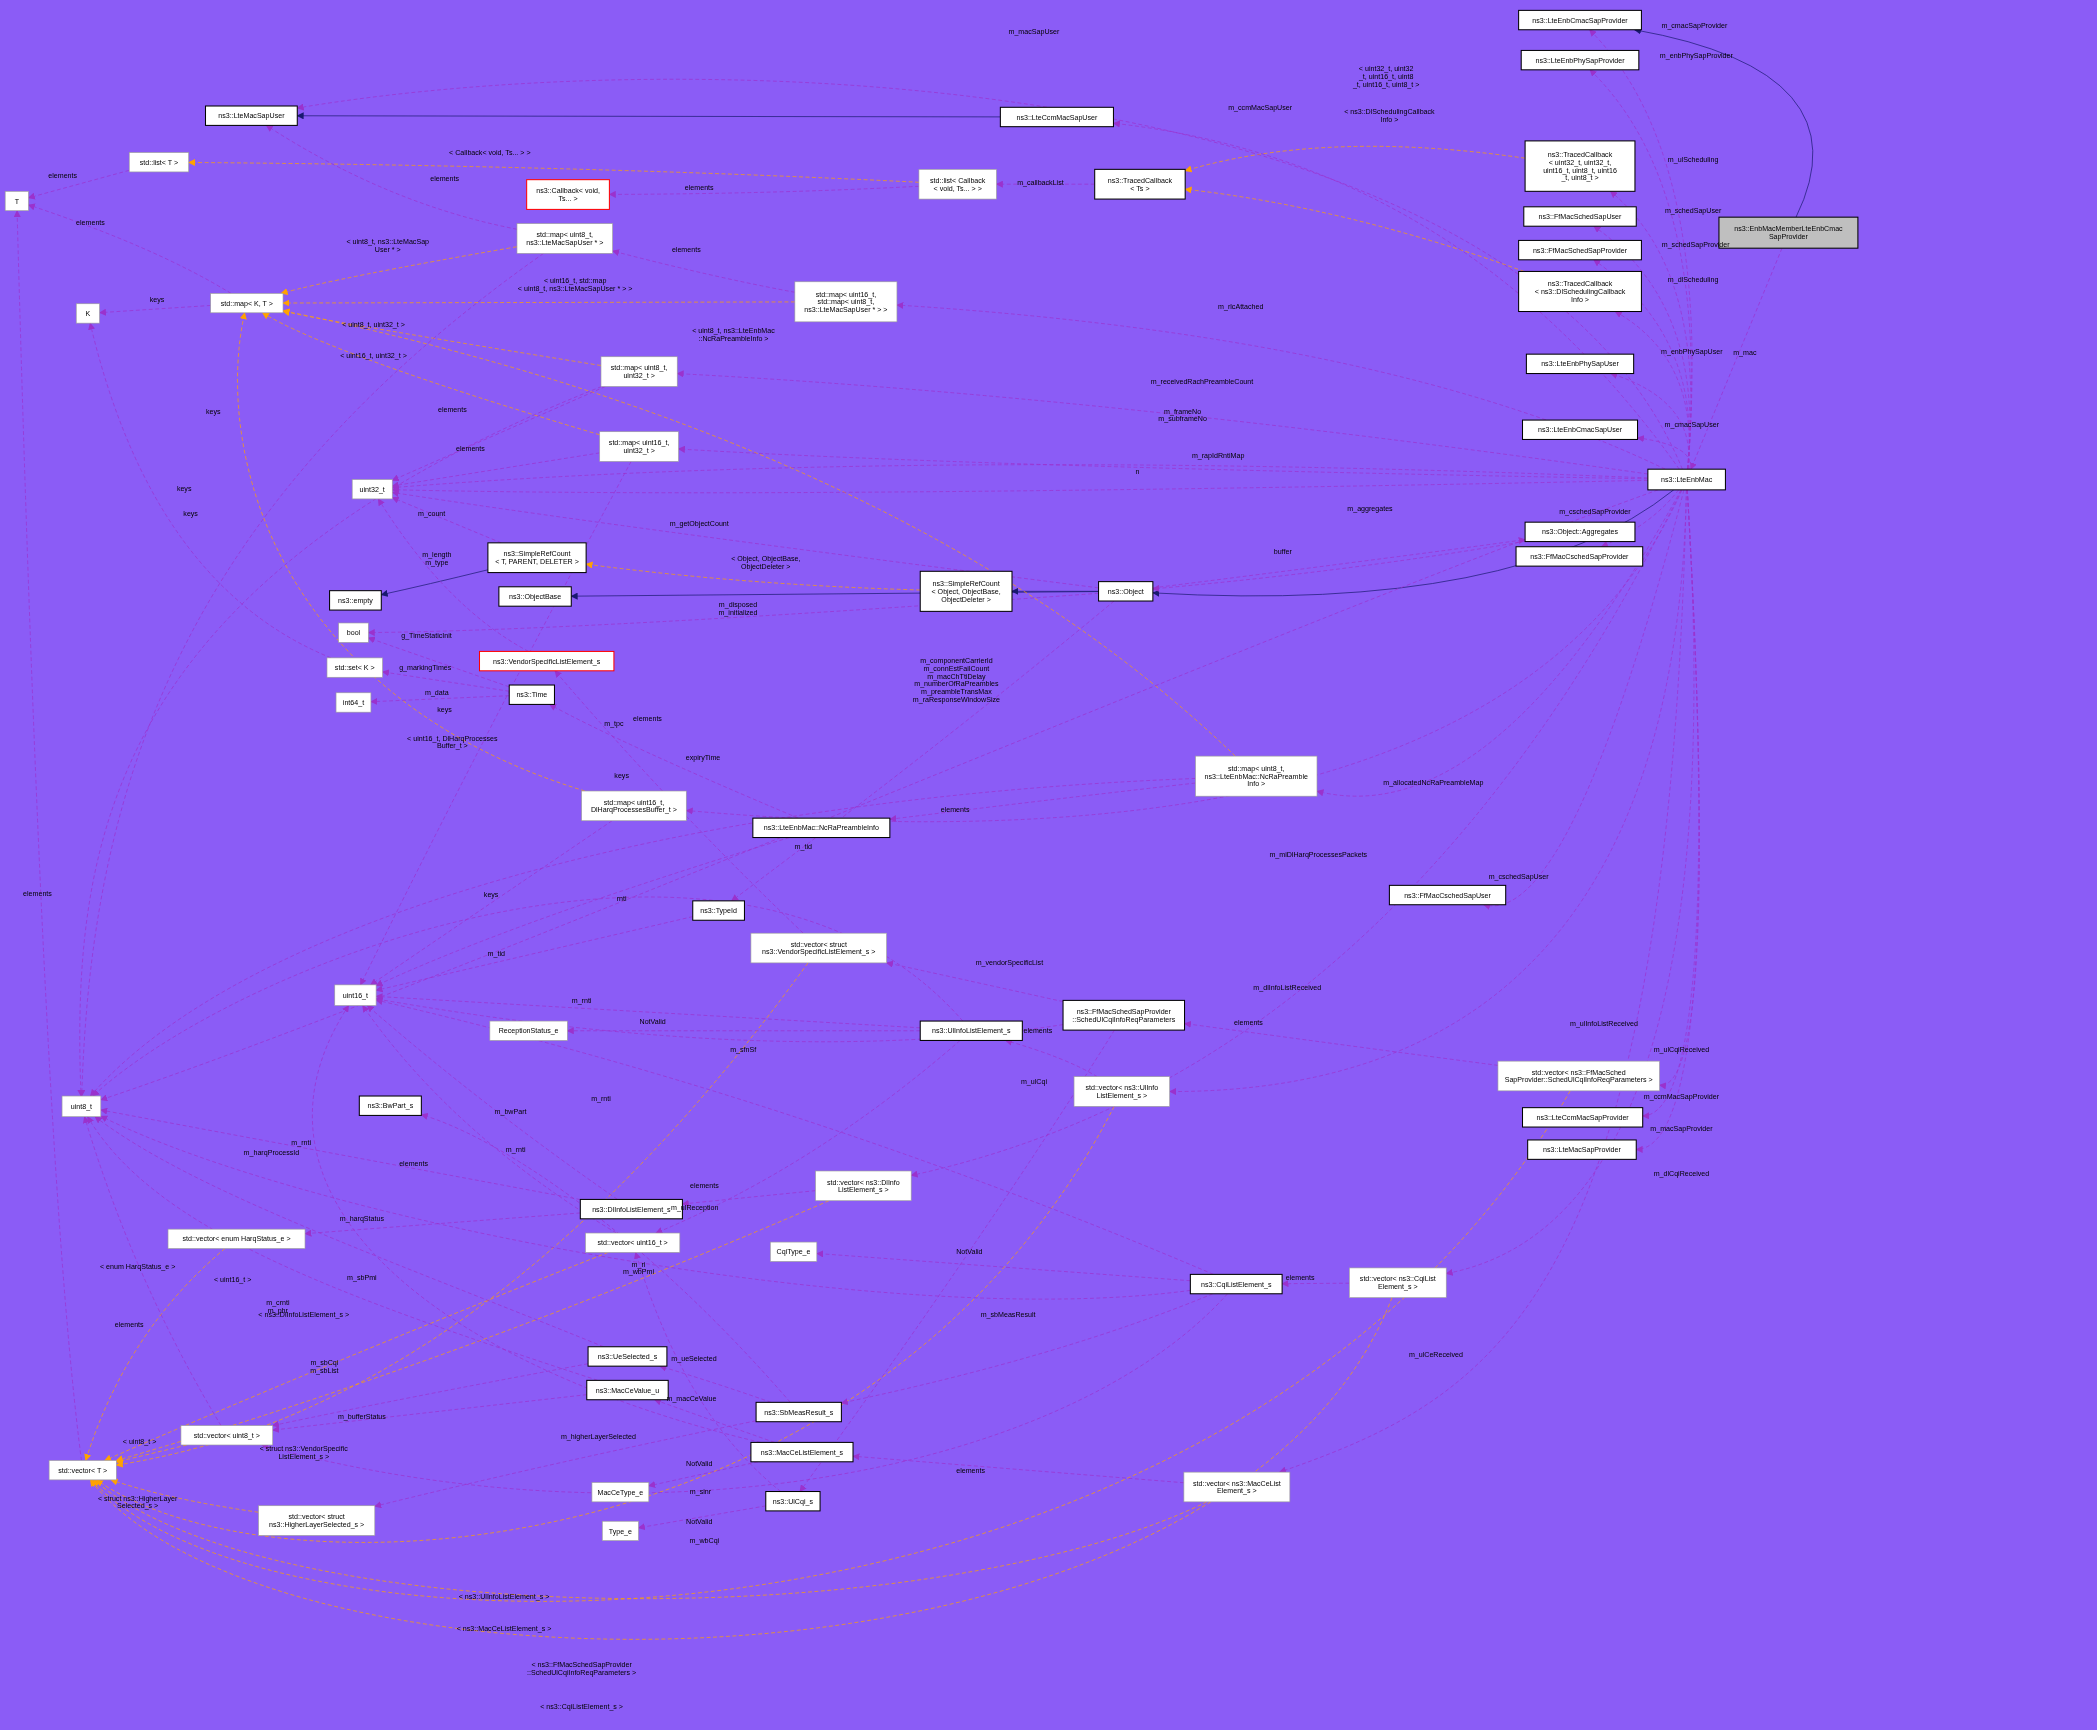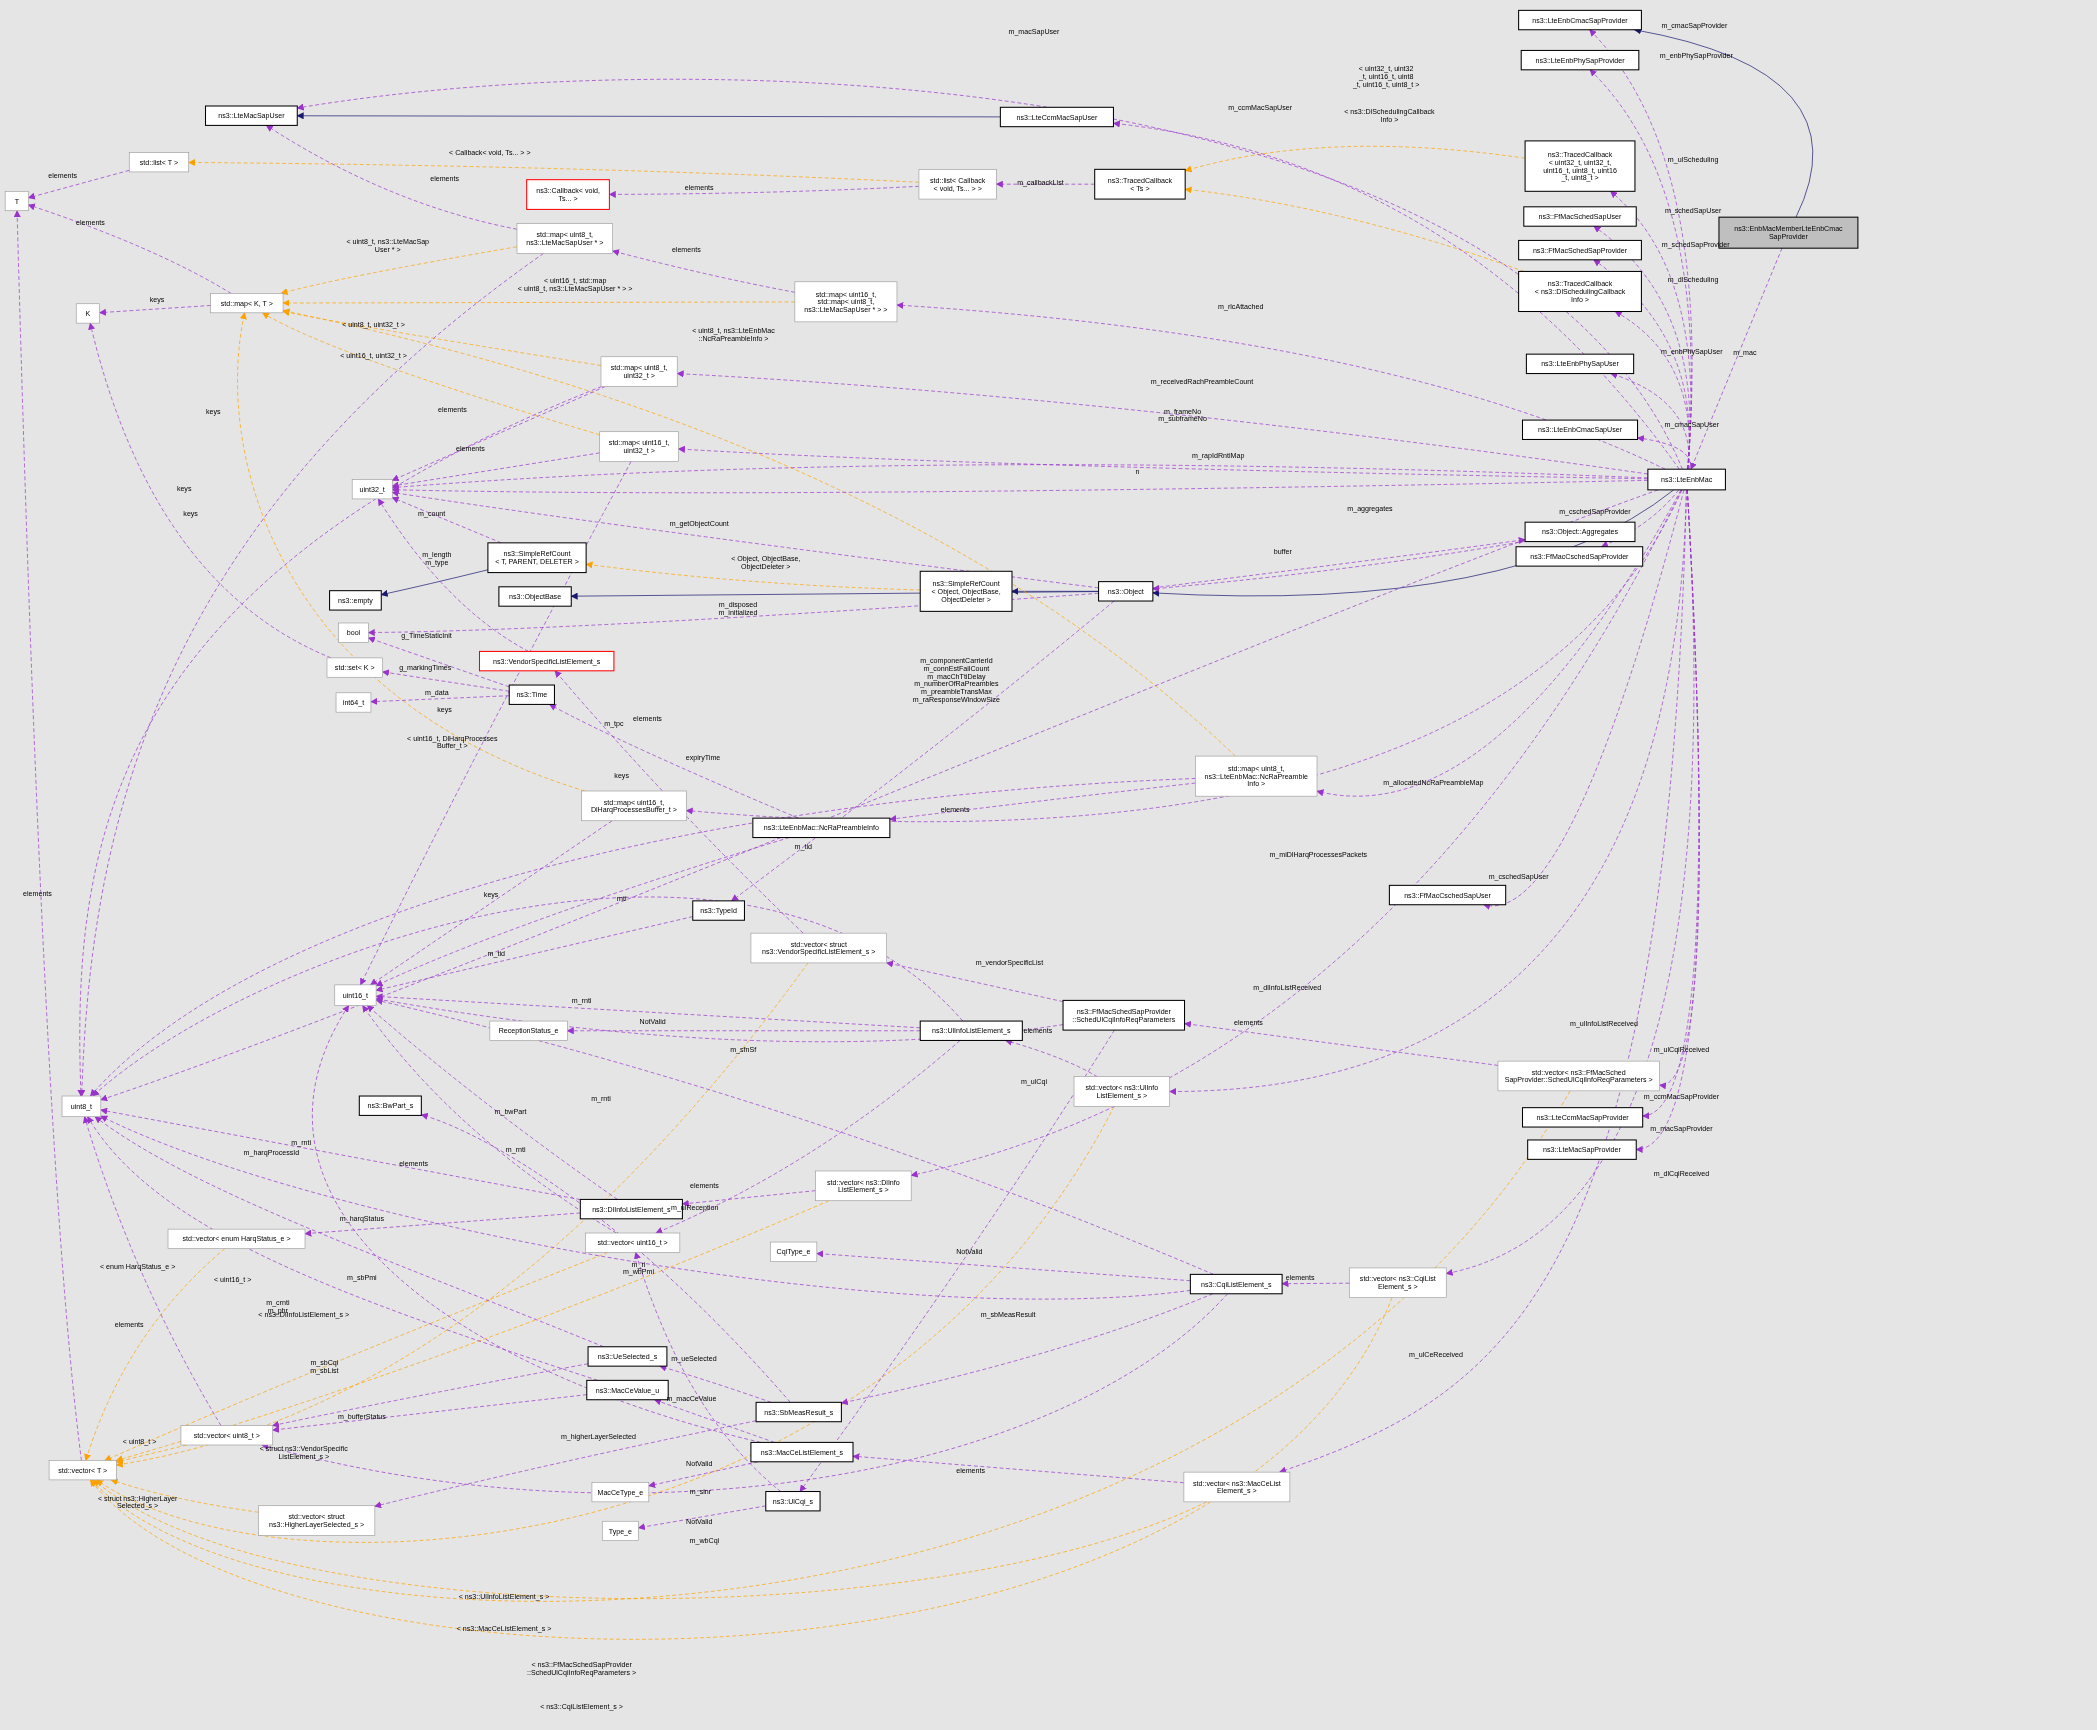--- a/index.html
+++ b/index.html
@@ -1,16 +1,16 @@
 <!DOCTYPE html>
 <html style="font-size:10.3px"><head>
 <meta charset="utf-8">
 <style>
   html,body{margin:0;padding:0;background:#ffffff;}
-  #stage{position:relative;width:2097px;height:1730px;background:#e5e5e5;overflow:hidden;}
+  #stage{position:relative;width:2097px;height:1730px;background:#8b5cf6;overflow:hidden;}
   svg{position:absolute;left:0;top:0;}
   svg text{font-family:"Liberation Sans",sans-serif;fill:#000;}
   .nlabel{font-size:11px;}
   .elabel{font-size:11px;}
   .edge{fill:none;stroke-width:1.1px;}
   .edge.dashed{stroke-dasharray:6,4;}
   .node-rect.p{fill:#fff;stroke:#9c9c9c;stroke-width:1px;}
   .node-rect.b{fill:#fff;stroke:#000;stroke-width:1.6px;}
   .node-rect.r{fill:#fff;stroke:#ff0000;stroke-width:1.6px;}
   .node-rect.m{fill:#bfbfbf;stroke:#000;stroke-width:1.6px;}

